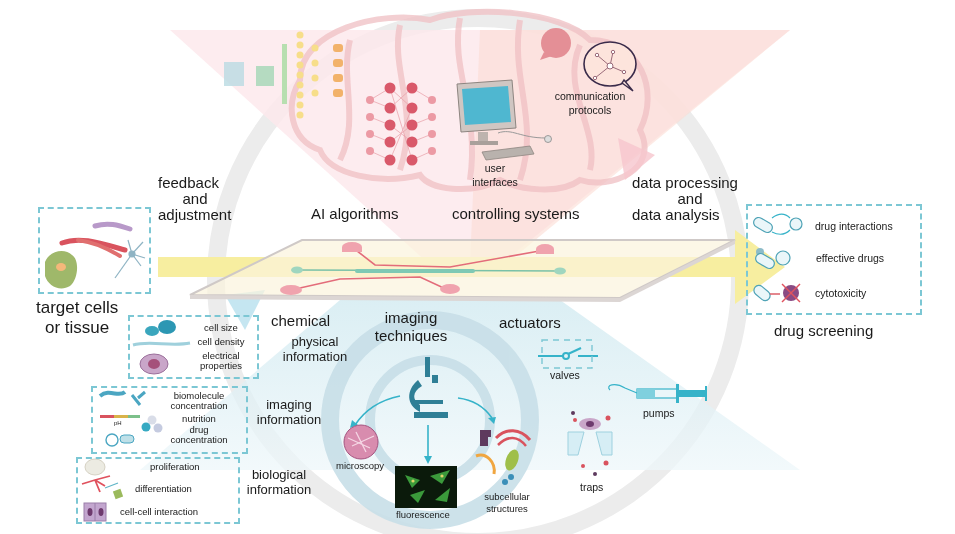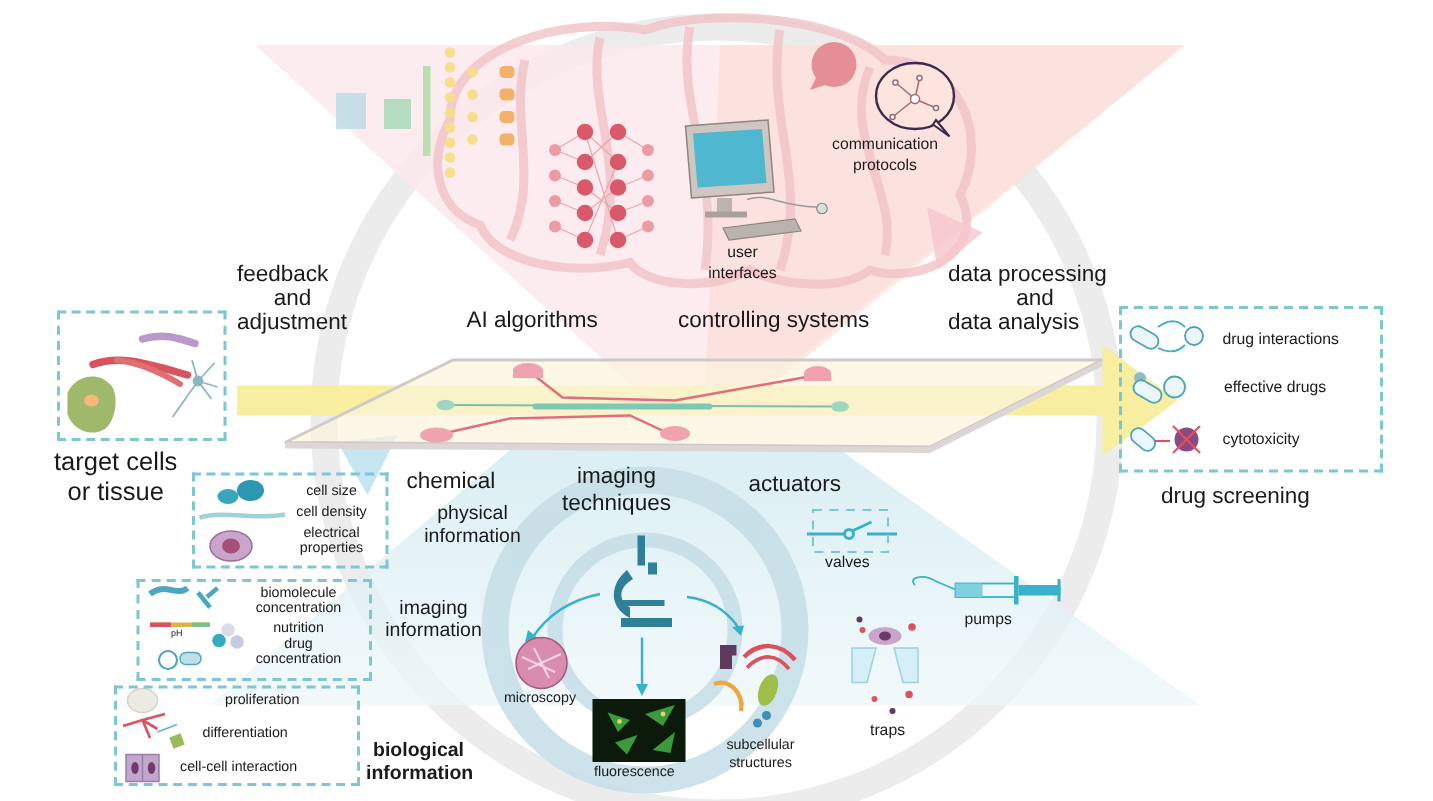--- a/index.html
+++ b/index.html
@@ -360,21 +360,21 @@
   <div class="lbl md" style="left:499px;top:315px;">actuators</div>
 
   <div class="lbl" style="left:278px;top:335px;font-size:13px;text-align:center;width:74px;">
     <div>physical</div>
     <div style="margin-top:1px">information</div>
   </div>
   <div class="lbl" style="left:252px;top:398px;font-size:13px;text-align:center;width:74px;">
     <div>imaging</div>
     <div style="margin-top:1px">information</div>
   </div>
-  <div class="lbl" style="left:244px;top:493px;font-size:13px;text-align:center;width:70px;font-weight:bold;">
+  <div class="lbl" style="left:244px;top:468px;font-size:13px;text-align:center;width:70px;">
     <div>biological</div>
     <div style="margin-top:1px">information</div>
   </div>
 
   <div class="lbl xs ctr" style="left:190px;top:323px;width:62px;">
     <div>cell size</div>
     <div style="margin-top:4px">cell density</div>
     <div style="margin-top:4px">electrical</div>
     <div>properties</div>
   </div>

